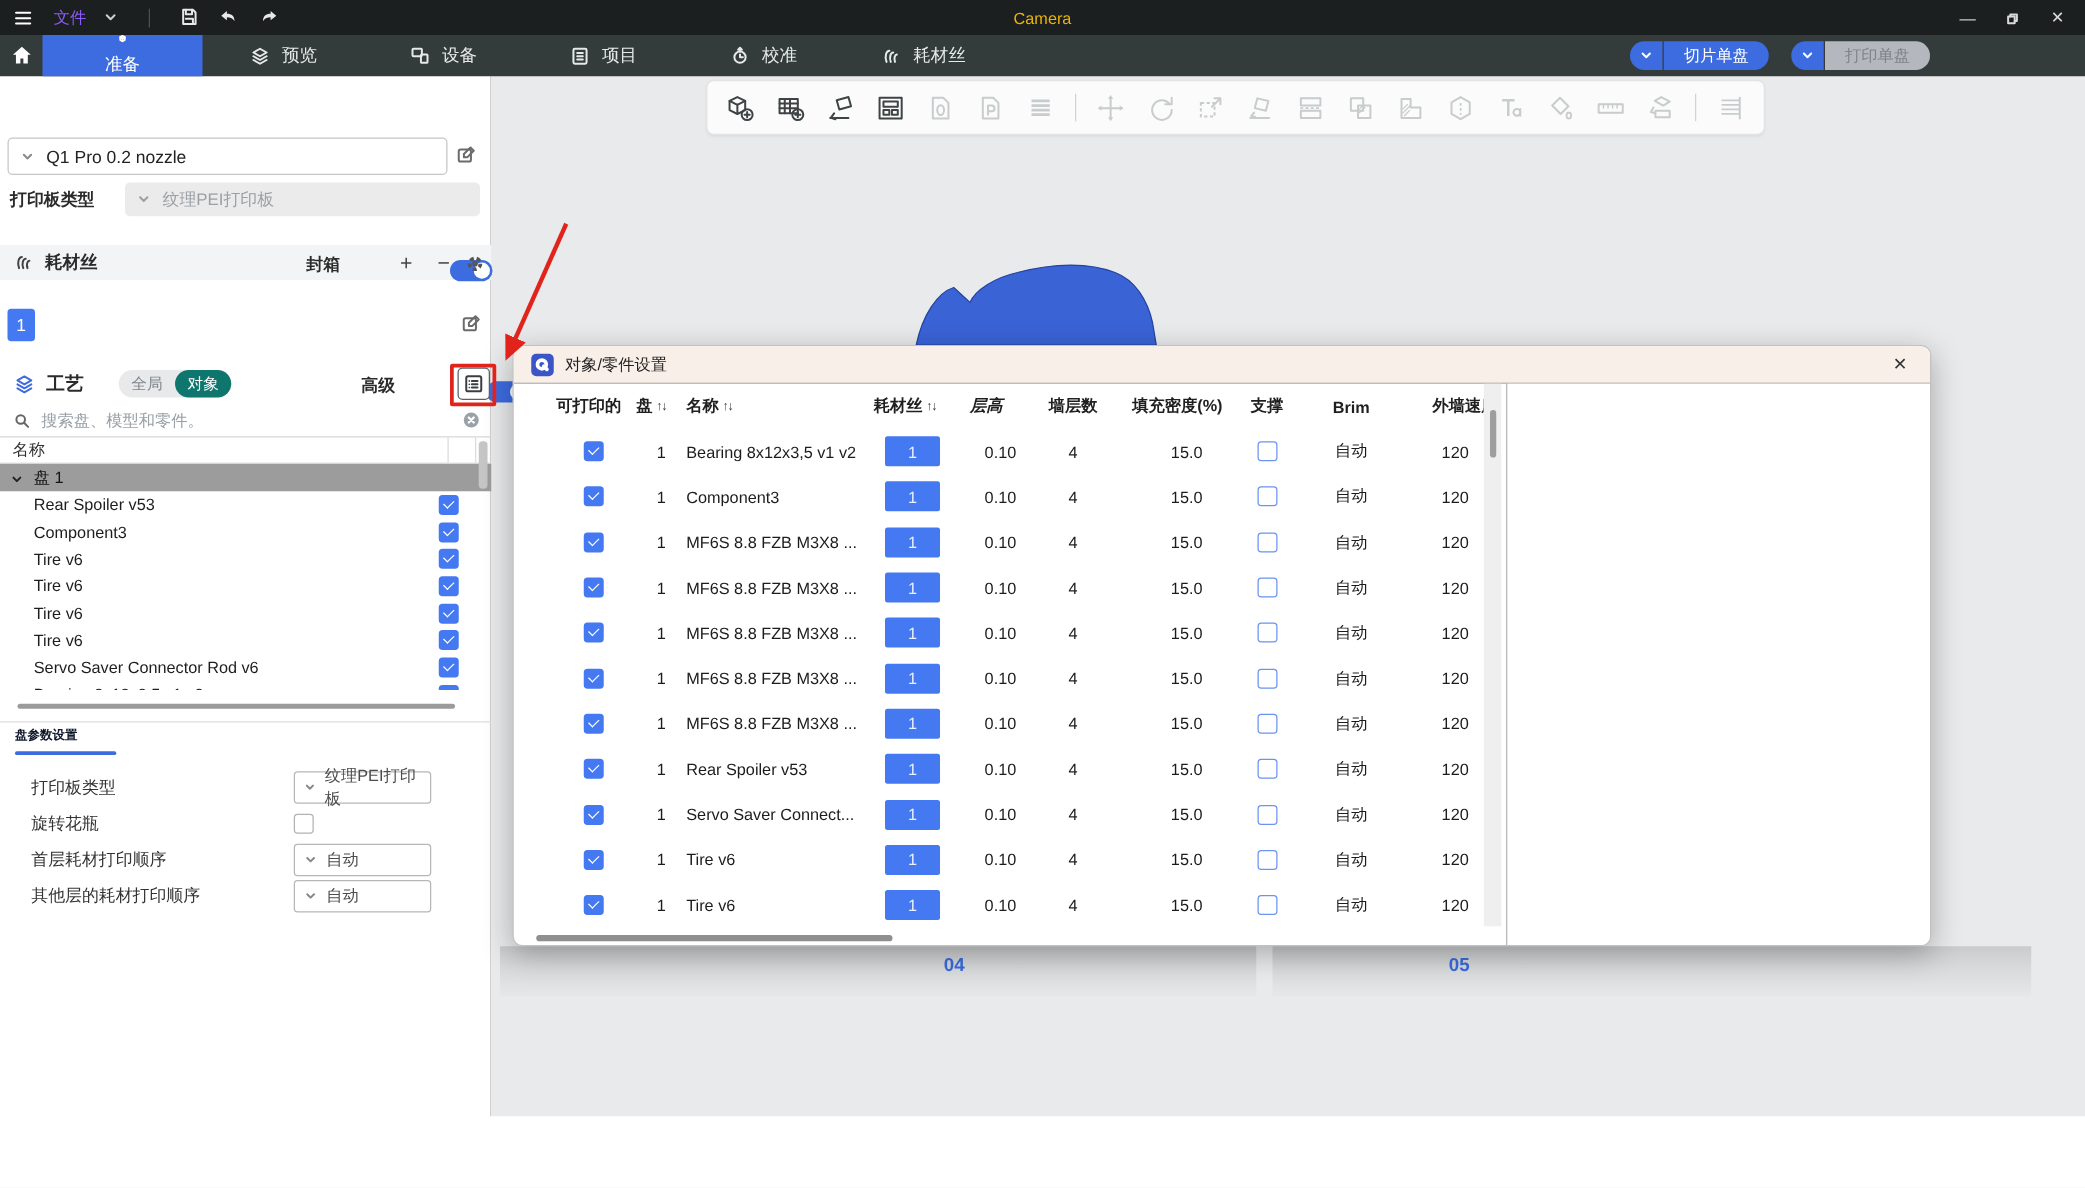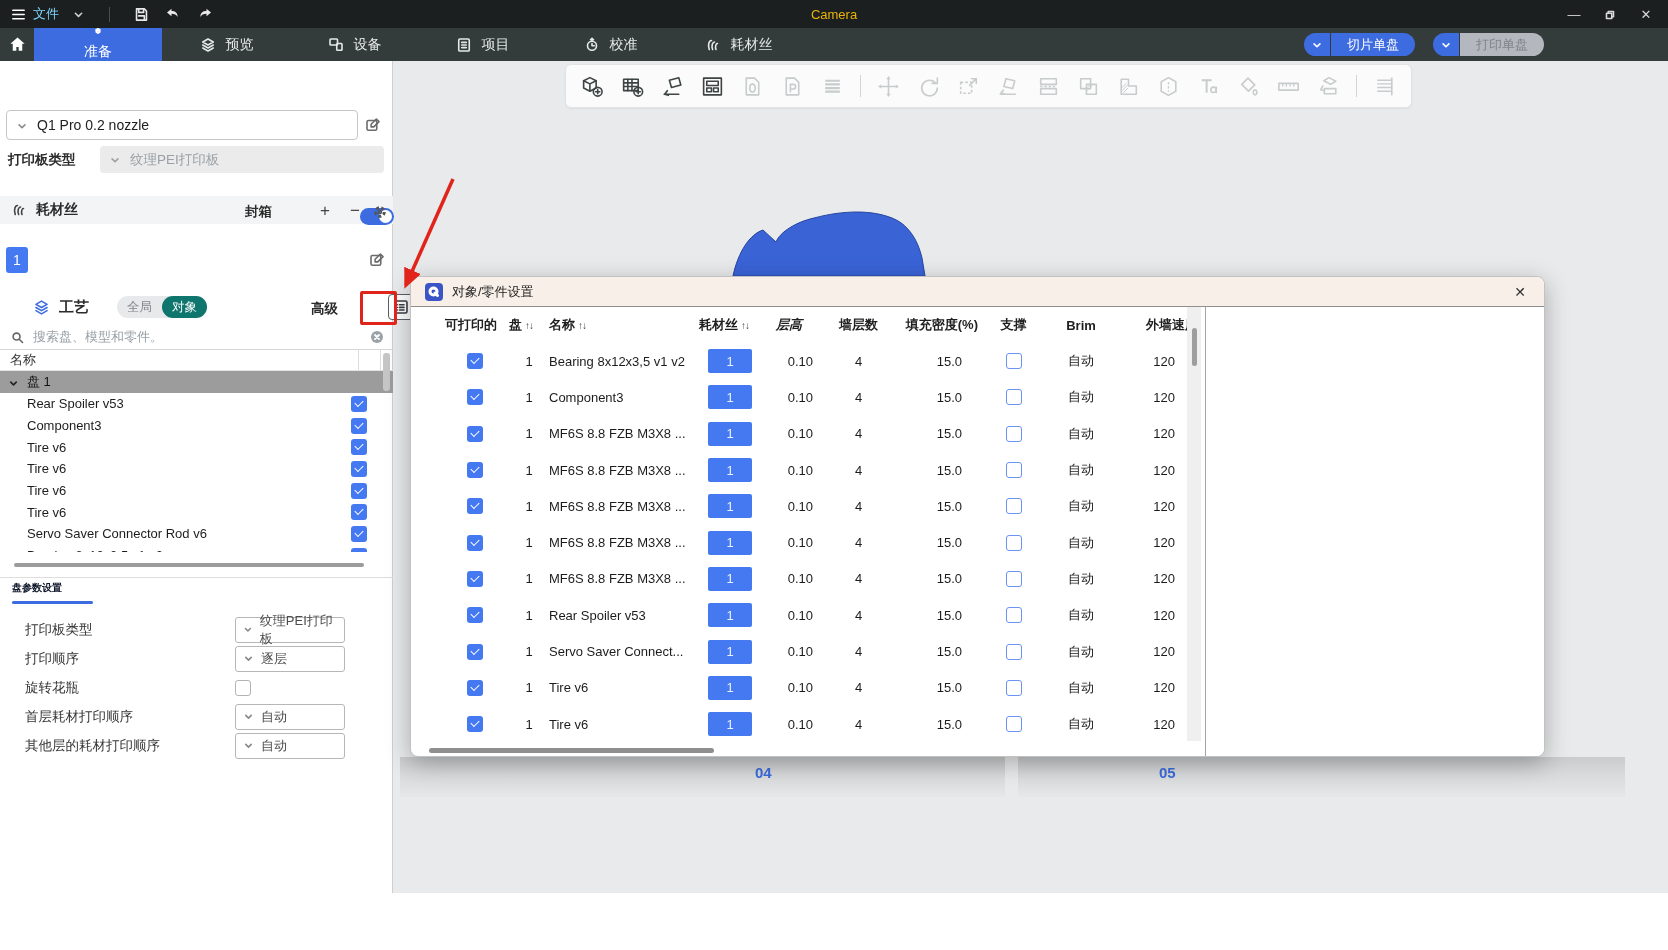--- a/index.html
+++ b/index.html
@@ -5,21 +5,21 @@
   html,body{margin:0;padding:0;background:#fff;}
   body{width:1668px;height:950px;overflow:hidden;font-family:"Liberation Sans","DejaVu Sans",sans-serif;-webkit-font-smoothing:antialiased;}
   .app{position:relative;width:1668px;height:950px;}
   .abs{position:absolute;box-sizing:border-box;}
   svg.ic{display:inline-block;vertical-align:middle;}
   svg.ic *{vector-effect:non-scaling-stroke;}
 
   
   .titlebar{left:0;top:0;width:1668px;height:28px;background:#1b1f1f;display:flex;align-items:center;color:#e9e9e9;z-index:50;}
   .tb-left{display:flex;align-items:center;gap:6px;padding-left:10px;}
-  .tb-menu{display:flex;align-items:center;gap:6px;font-size:13px;color:#7dd3fc;cursor:default;}
+  .tb-menu{display:flex;align-items:center;gap:16px;font-size:13px;color:#8b5cf6;cursor:default;}
   .tb-divider{width:1px;height:15px;background:#4a5050;margin:0 12px;}
   .tb-btn{width:26px;height:22px;display:flex;align-items:center;justify-content:center;}
   .tb-title{position:absolute;left:0;right:0;text-align:center;font-size:13px;color:#eab308;pointer-events:none;}
   .tb-right{margin-left:auto;display:flex;align-items:center;gap:8px;padding-right:8px;z-index:2;}
   .winctl{width:28px;height:22px;display:flex;align-items:center;justify-content:center;color:#d9d9d9;font-size:13px;}
 
   
   .tabbar{left:0;top:28px;width:1668px;height:33px;background:#343b3b;display:flex;align-items:stretch;z-index:49;}
   .home-btn{width:34px;display:flex;align-items:center;justify-content:center;}
   #tabs{display:flex;align-items:stretch;}
@@ -365,21 +365,21 @@
             <circle cx="12" cy="12" r="6.5" fill="none" stroke="currentColor" stroke-width="3" stroke-dasharray="3 2.3"></circle>
             <circle cx="12" cy="12" r="2.2" fill="none" stroke="currentColor" stroke-width="1.6"></circle>
           </svg></span>
     </div>
     <div class="abs slot-badge" style="left:6px;top:186px;">1</div>
     <span class="abs" style="left: 368px; top: 189px; color: rgb(107, 107, 107);" id="i-edit2"><svg class="ic " width="18" height="18" viewBox="0 0 24 24">
           <rect x="4" y="6" width="13" height="13" rx="2" fill="none" stroke="currentColor" stroke-width="1.6" stroke-linecap="round" stroke-linejoin="round"></rect>
           <path d="M16.5 4L20 7.5 13 14.5H9.5V11z" fill="none" stroke="currentColor" stroke-width="1.6" stroke-linecap="round" stroke-linejoin="round"></path>
         </svg></span>
 
-    <div class="abs" style="left:0;top:232px;width:393px;height:28px;display:flex;align-items:center;margin-left:22px;">
+    <div class="abs" style="left:0;top:232px;width:393px;height:28px;display:flex;align-items:center;">
       <span id="i-layers" style="margin-left: 10px; color: rgb(61, 108, 225);"><svg class="ic " width="19" height="19" viewBox="0 0 24 24">
             <path d="M5 8l7-4 7 4-7 4z" fill="none" stroke="currentColor" stroke-width="1.6" stroke-linecap="round" stroke-linejoin="round"></path>
             <path d="M5 12l7 4 7-4M5 16l7 4 7-4" fill="none" stroke="currentColor" stroke-width="1.6" stroke-linecap="round" stroke-linejoin="round"></path>
           </svg></span>
       <span class="sec-title" style="font-size:15px;">工艺</span>
       <span class="abs pill" style="left:95px;top:3px;">
         <span class="opt">全局</span>
         <span class="opt sel">对象</span>
       </span>
       <span class="abs lbl-b" style="left:289px;top:7px;">高级</span>
@@ -462,29 +462,20 @@
         <div class="pfield">
           <span class="plabel">打印板类型</span>
           <span class="pselect">
             <svg class="ic " width="13" height="13" viewBox="0 0 24 24" style="color: rgb(136, 136, 136);">
               <path d="M7 10l5 5 5-5" fill="none" stroke="currentColor" stroke-width="1.6" stroke-linecap="round" stroke-linejoin="round"></path>
             </svg>
             <span class="txt">纹理PEI打印板</span>
           </span>
         </div>
         <div class="pfield">
-          <span class="plabel">打印顺序</span>
-          <span class="pselect">
-            <svg class="ic " width="13" height="13" viewBox="0 0 24 24" style="color: rgb(136, 136, 136);">
-              <path d="M7 10l5 5 5-5" fill="none" stroke="currentColor" stroke-width="1.6" stroke-linecap="round" stroke-linejoin="round"></path>
-            </svg>
-            <span class="txt">逐层</span>
-          </span>
-        </div>
-        <div class="pfield">
           <span class="plabel">旋转花瓶</span>
           <span class="cb off-gray" style="position:absolute;left:235px;"></span>
         </div>
         <div class="pfield">
           <span class="plabel">首层耗材打印顺序</span>
           <span class="pselect">
             <svg class="ic " width="13" height="13" viewBox="0 0 24 24" style="color: rgb(136, 136, 136);">
               <path d="M7 10l5 5 5-5" fill="none" stroke="currentColor" stroke-width="1.6" stroke-linecap="round" stroke-linejoin="round"></path>
             </svg>
             <span class="txt">自动</span>

